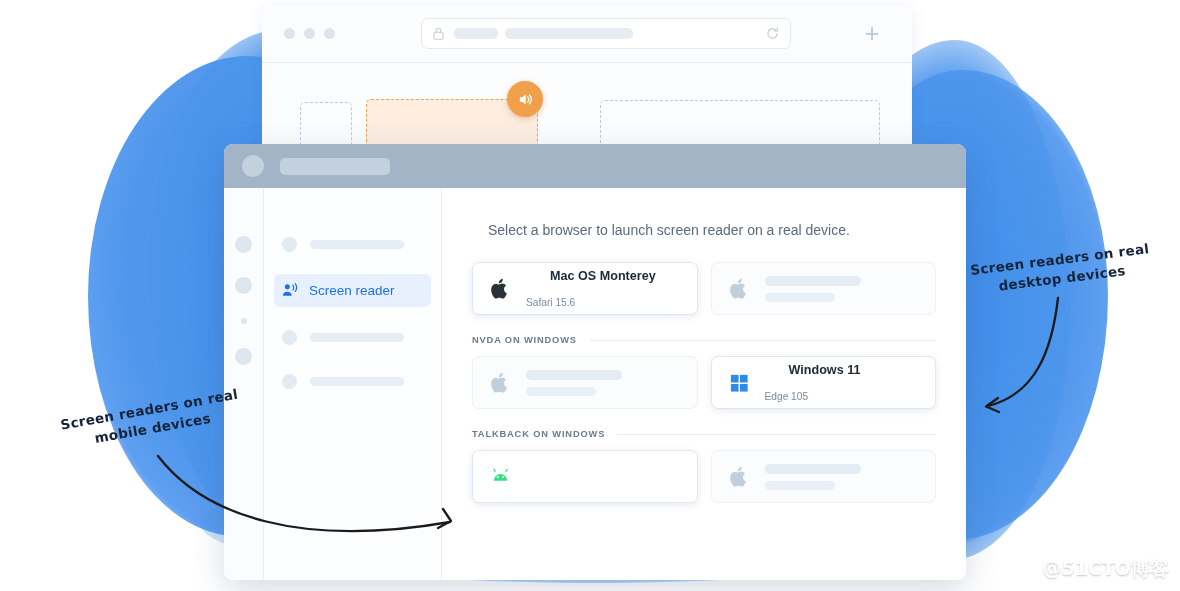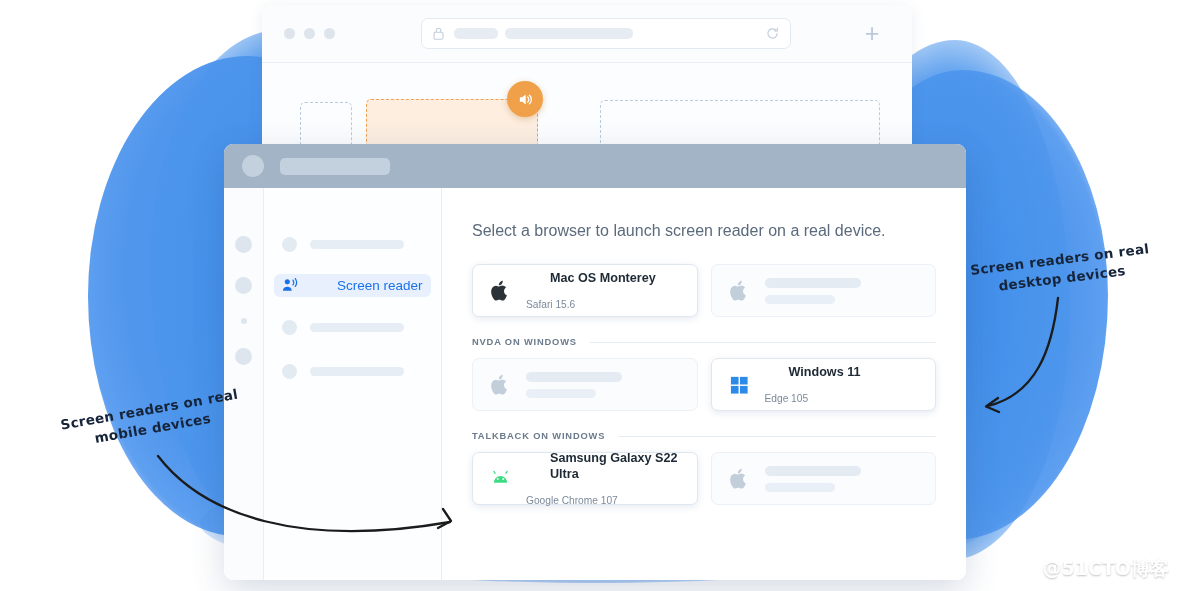--- a/index.html
+++ b/index.html
@@ -86,26 +86,26 @@
 
   .rail{width:40px;background:#fafcfd;border-right:1px solid #e8eef4;padding-top:48px;box-sizing:border-box;
         display:flex;flex-direction:column;align-items:center;}
   .rail-ic{width:17px;height:17px;border-radius:50%;background:#dde6ef;margin-bottom:24px;}
   .rail-ic.tiny{width:6px;height:6px;margin-bottom:24px;}
 
   .nav{width:178px;background:#fdfeff;border-right:1px solid #e8eef4;padding-top:42px;box-sizing:border-box;}
   .nav-row{display:flex;align-items:center;height:28px;margin:0 10px 16px 10px;padding:0 8px;border-radius:6px;}
   .nav-ic{width:15px;height:15px;border-radius:50%;background:#e2eaf2;flex:none;}
   .nav-bar{height:9px;border-radius:5px;background:#e7edf4;margin-left:13px;}
-  .nav-row.active{background:#e8f0fd;height:23px;gap:28px;}
+  .nav-row.active{background:#e8f0fd;height:33px;}
   .nav-label{color:#1b72e8;font-size:13.5px;margin-left:10px;white-space:nowrap;}
 
   .content{flex:1;padding:34px 30px 0 30px;box-sizing:border-box;}
   .h1{font-size:17px;color:#1b2733;font-weight:600;margin:0 0 9px 0;letter-spacing:.1px;}
-  .sub{font-size:16px;color:#5b6a7c;margin:0 0 24px 0;}
+  .sub{font-size:14px;color:#5b6a7c;margin:0 0 24px 16px;}
 
   .sec{display:flex;align-items:center;margin:0 0 11px 0;}
   .sec-label{font-size:9.3px;letter-spacing:.85px;color:#6b7a8c;font-weight:600;white-space:nowrap;}
   .sec-line{flex:1;height:1px;background:#e6ecf3;margin-left:13px;}
 
   .cards{display:flex;gap:13px;margin-bottom:20px;}
   .card{
     flex:1;height:53px;border:1px solid #e3eaf2;border-radius:7px;
     display:flex;align-items:center;padding:0 16px;box-sizing:border-box;background:#fff;
   }
@@ -280,24 +280,20 @@
             <div class="cards">
               <div class="card active">
                 <div class="card-ic">
                   <svg width="21" height="23" viewBox="0 0 22 24">
                     <path d="M4 16.4h14a7 7 0 0 0-14 0z" fill="#3ddc84"></path>
                     <circle cx="8.1" cy="12.6" r="1.05" fill="#ffffff"></circle>
                     <circle cx="13.9" cy="12.6" r="1.05" fill="#ffffff"></circle>
                     <path d="M5.4 6.6 4.1 4.5M16.6 6.6 17.9 4.5" stroke="#3ddc84" stroke-width="1.3" stroke-linecap="round" fill="none"></path>
                   </svg>
                 </div>
-                <div class="card-txt">
-                  <div class="card-name">Samsung Galaxy S22 Ultra</div>
-                  <div class="card-sub">Google Chrome 107</div>
-                </div>
               </div>
               <div class="card ghost">
                 <div class="card-ic">
                   <svg width="21" height="23" viewBox="0 0 22 24">
                     <path d="M14.7 12.6c0-2.5 2-3.7 2.1-3.8-1.1-1.7-2.9-1.9-3.6-1.9-1.5-.2-3 .9-3.7.9-.8 0-2-.9-3.2-.9C4.6 7 3 8 2.1 9.6.3 12.8 1.6 17.5 3.4 20c.9 1.3 1.9 2.7 3.2 2.6 1.3-.1 1.8-.8 3.3-.8s2 .8 3.3.8c1.4 0 2.3-1.3 3.1-2.6.6-.9 1.1-1.9 1.4-2.9-3.6-1.4-3-5.4-3-5.5zM12.3 5.1c.7-.9 1.2-2.1 1.1-3.3-1 0-2.3.7-3 1.6-.7.8-1.3 2-1.1 3.2 1.1.1 2.3-.6 3-1.5z" fill="#c3cedb"></path>
                   </svg>
                 </div>
                 <div class="card-txt">
                   <div class="gh-bar1"></div>
                   <div class="gh-bar2"></div>

